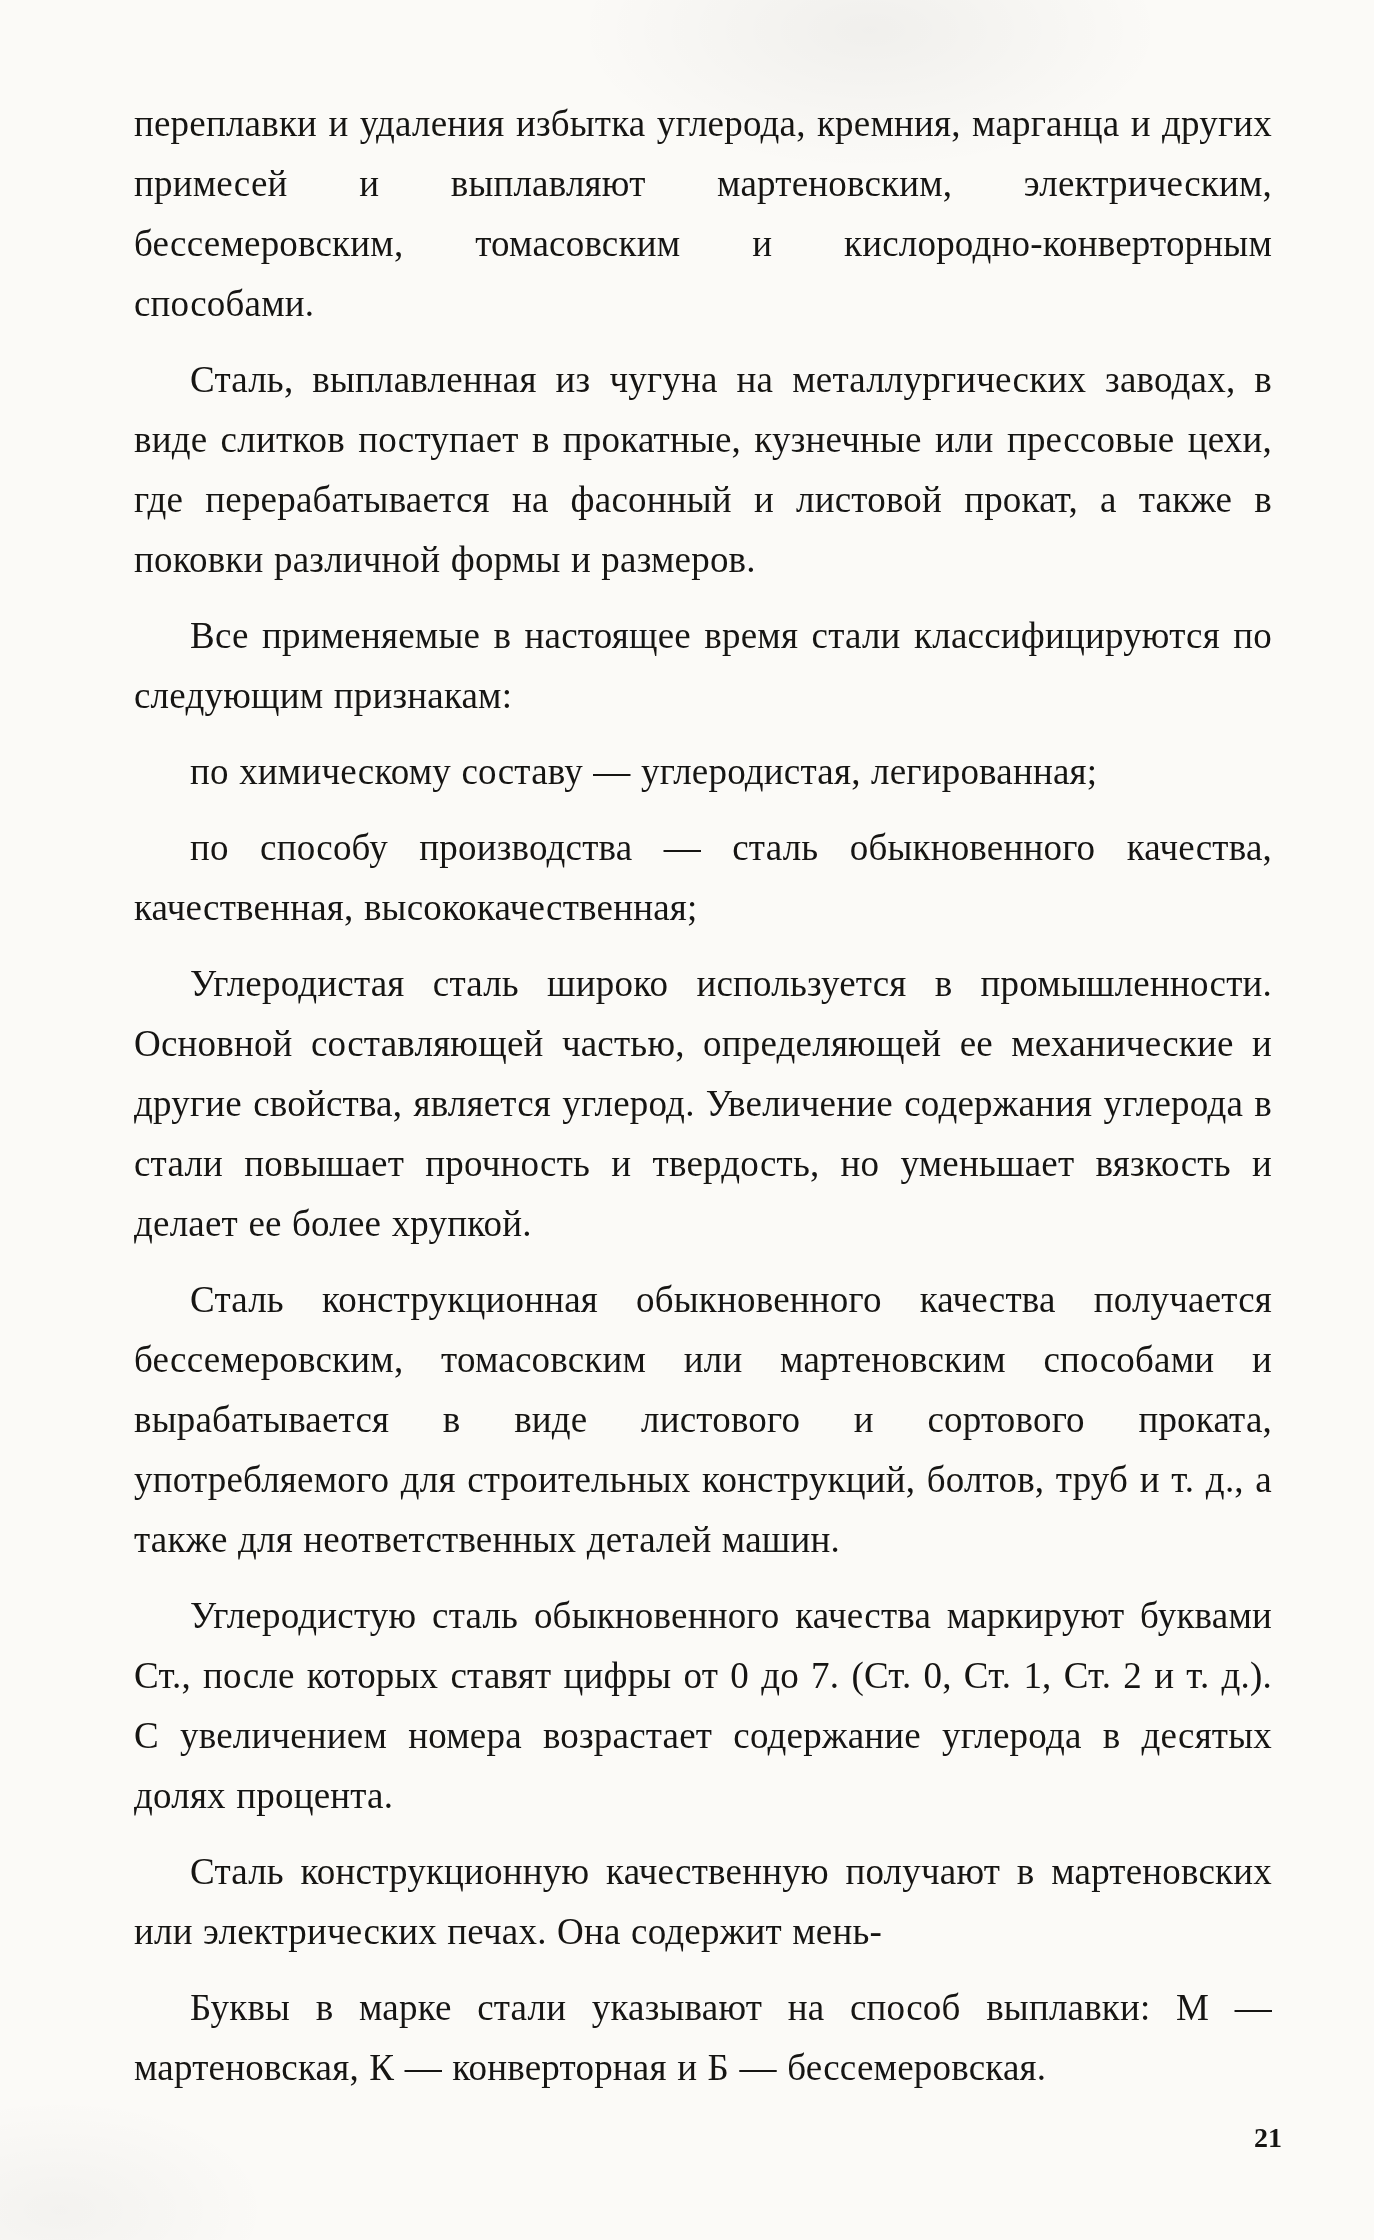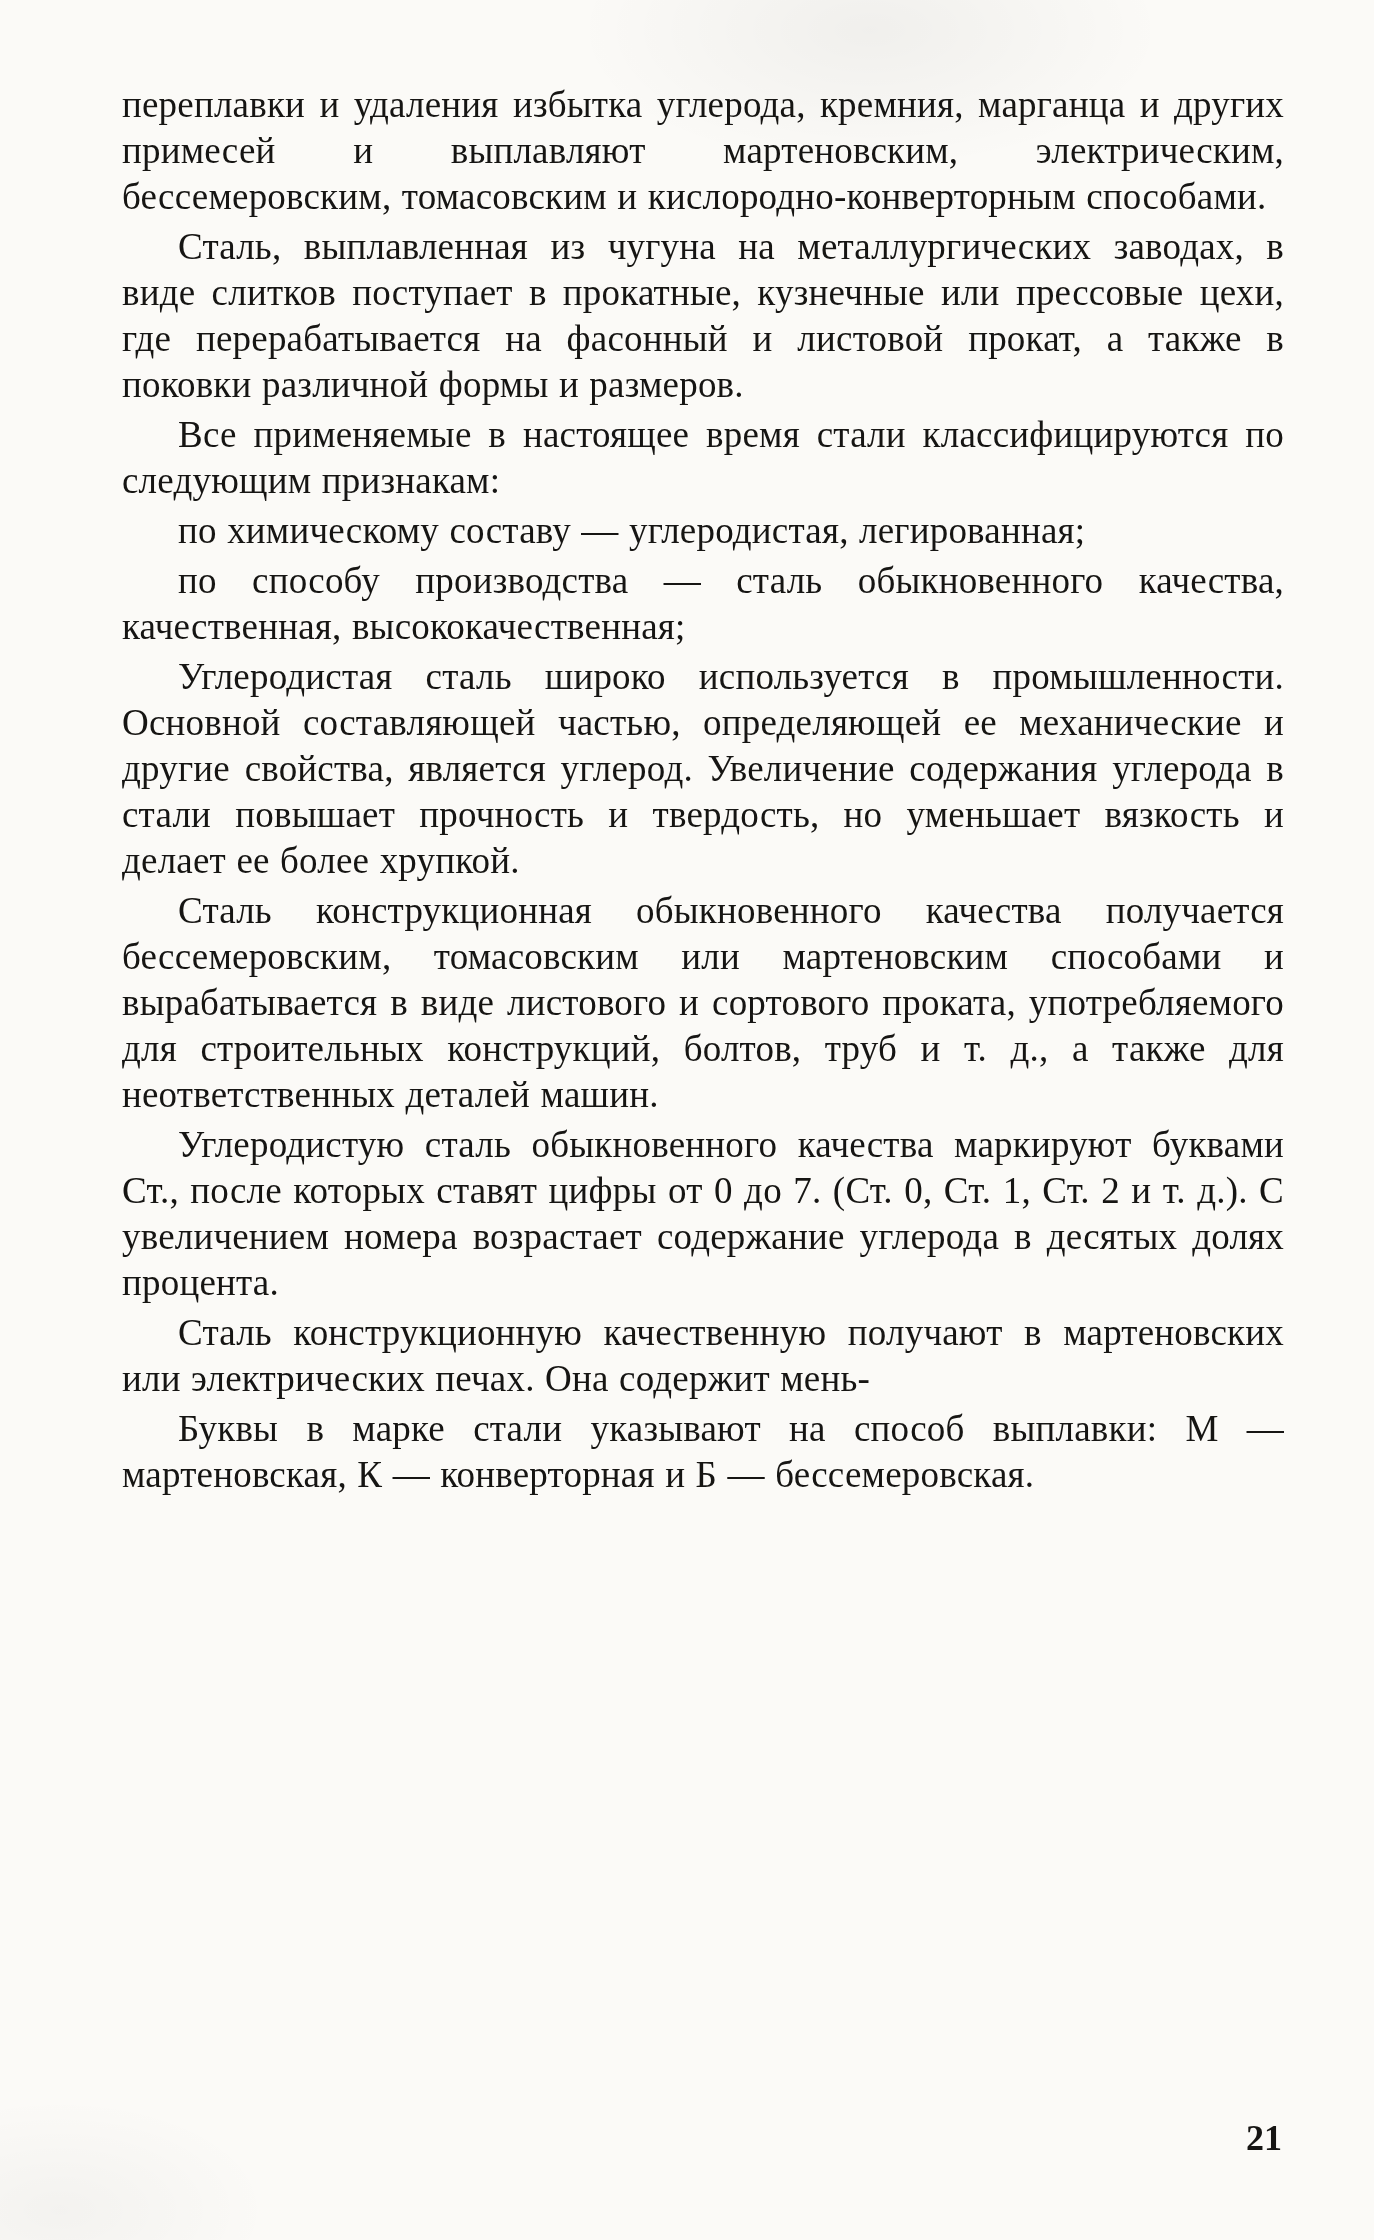--- a/index.html
+++ b/index.html
@@ -22,38 +22,38 @@
     position: absolute;
     top: 0; left: 0; right: 0; bottom: 0;
   }
   .text-block {
     position: absolute;
     top: 78px;
     left: 118px;
     width: 1170px;
   }
   .para {
-    margin: 4px;
+    margin: 16px;
     font-size: 37px;
-    line-height: 46px;
+    line-height: 60px;
     text-align: justify;
     text-justify: inter-word;
     word-spacing: 1px;
     letter-spacing: 0.2px;
     hyphens: auto;
     -webkit-hyphens: auto;
   }
   .para.indent {
     text-indent: 56px;
   }
   .page-number {
     position: absolute;
     top: 2118px;
     right: 92px;
-    font-size: 36px;
+    font-size: 28px;
     font-weight: bold;
     line-height: 40px;
     color: #161513;
   }
 </style>
 </head>
 <body>
 
 <div class="page">
   <div class="text-block">

